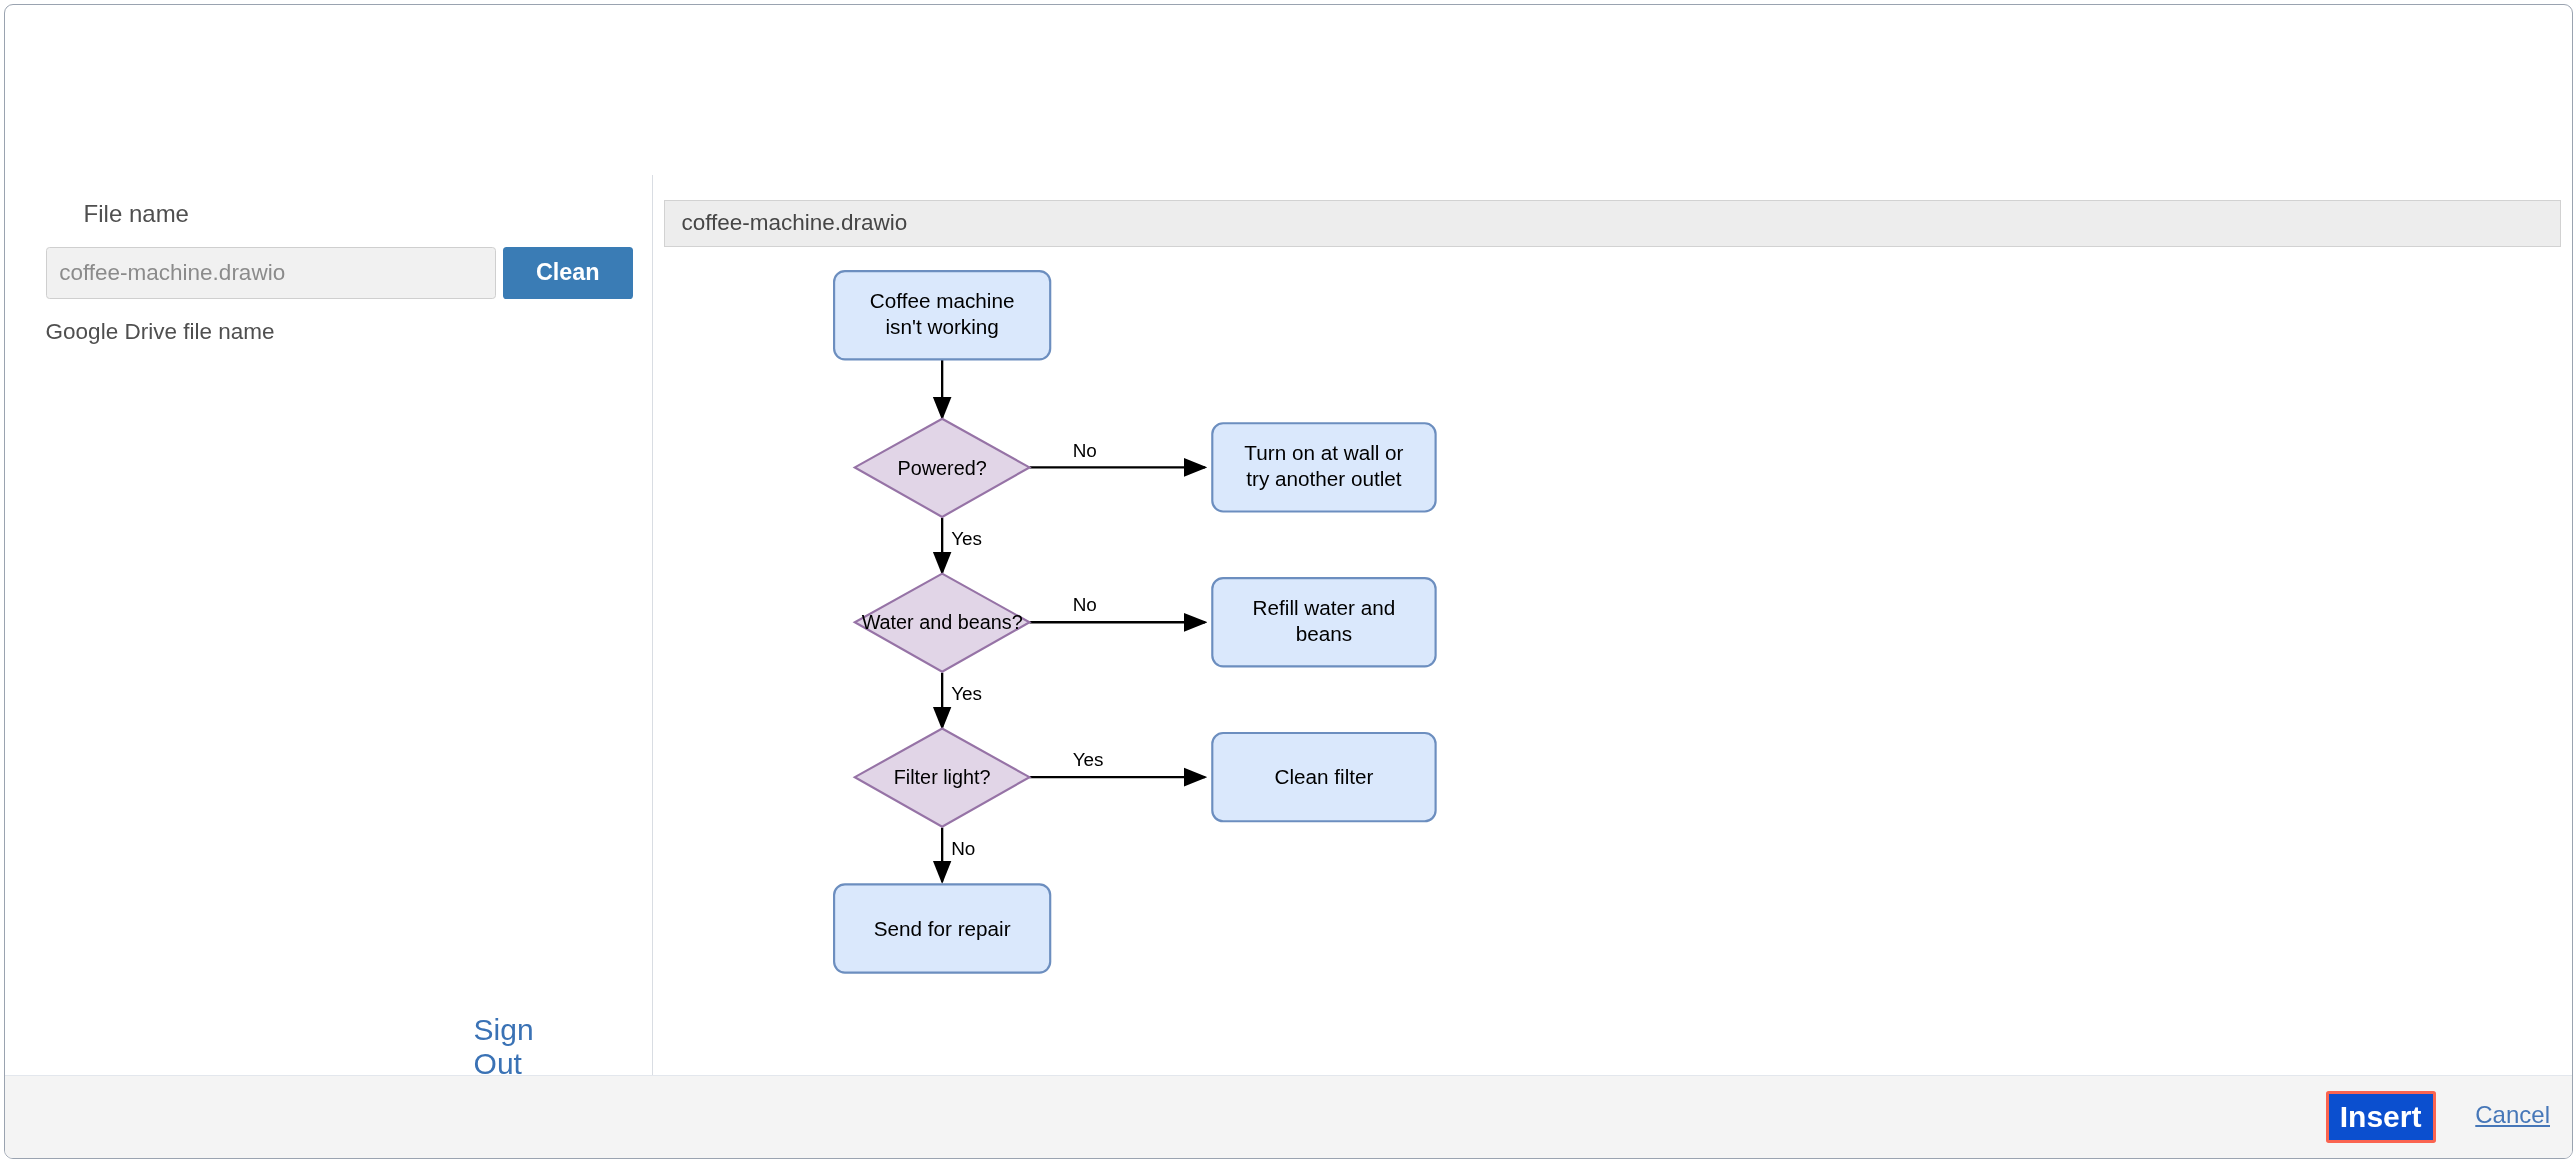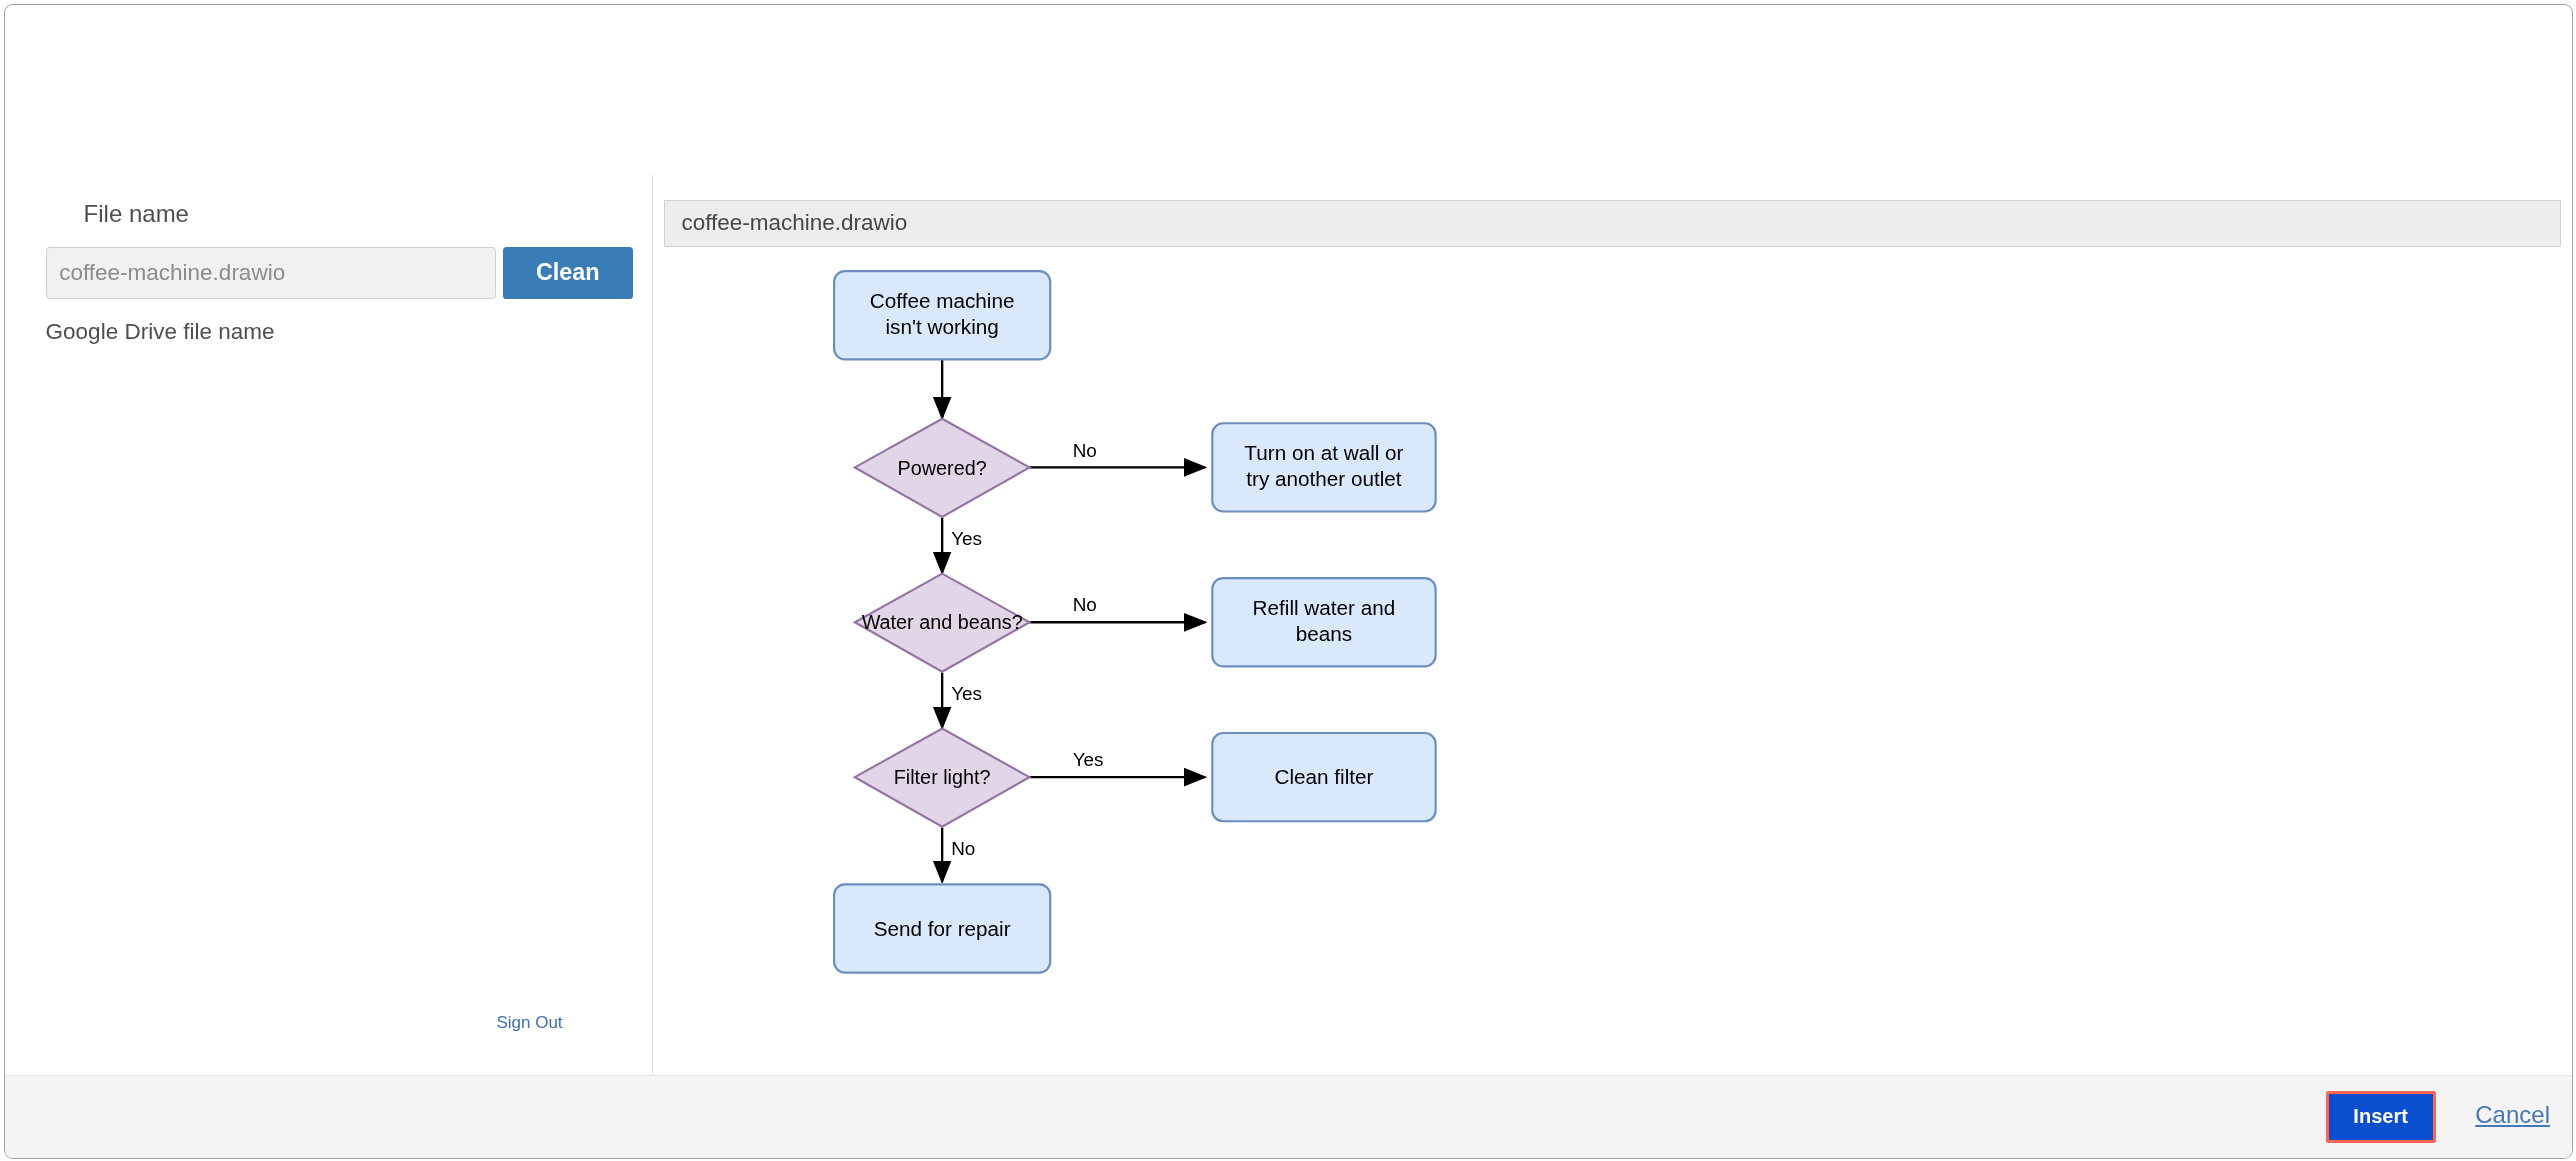--- a/index.html
+++ b/index.html
@@ -147,21 +147,21 @@
   #filename-help {
     position: absolute;
     left: 41px; top: 144px;
     font-size: 22.5px;
     color: #4f4f4f;
   }
   #sign-out {
     position: absolute;
     left: 558px; top: 838px;
     transform: translateX(-100%);
-    font-size: 17px;
+    font-size: 30px;
     color: #3a72b5;
     text-decoration: none;
     cursor: pointer;
   }
 
   
   #preview-title {
     position: absolute;
     left: 10.8px; top: 25px;
     right: 10.8px;
@@ -190,21 +190,21 @@
     width: 100%; height: 83px;
     background: #f4f4f4;
     border-top: 0.9px solid #e3e7ed;
   }
   #insert-btn {
     position: absolute;
     right: 136px; top: 15.3px;
     width: 110px; height: 52px;
     background: #0b4fcf;
     color: #ffffff;
-    font-size: 20px;
+    font-size: 30px;
     font-weight: bold;
     border: 3.6px solid #fa6450;
     border-radius: 2.7px;
     font-family: "Liberation Sans", sans-serif;
     cursor: pointer;
     display: flex; align-items: center; justify-content: center;
   }
   #cancel-btn {
     position: absolute;
     right: 21.6px; top: 25px;

